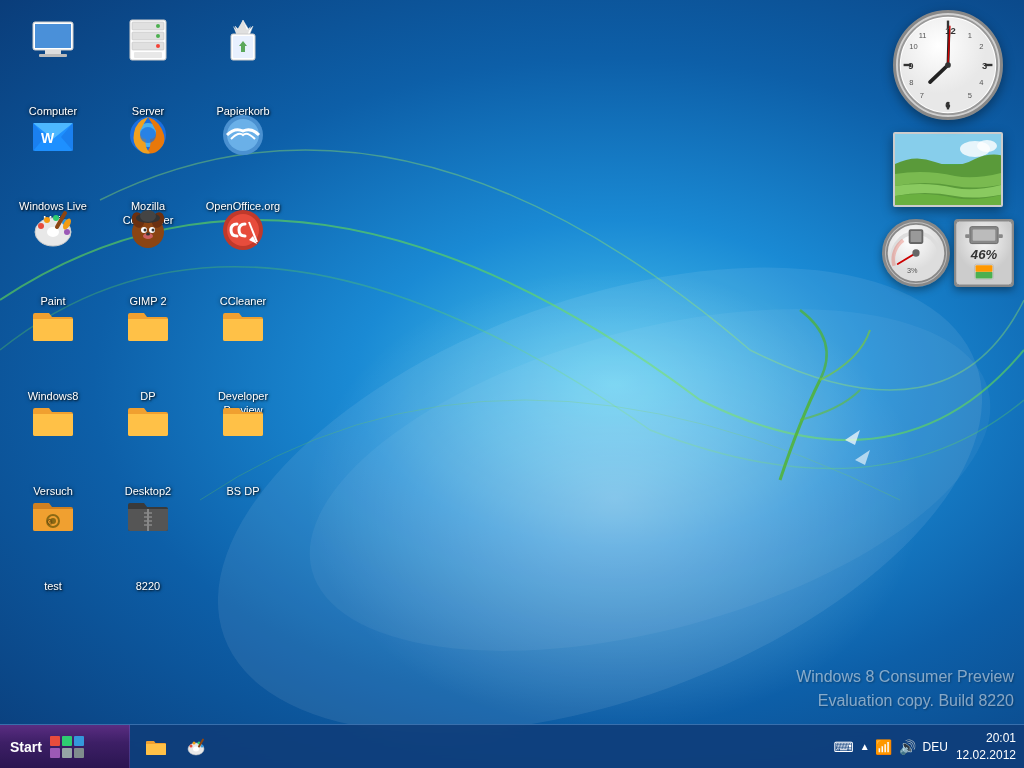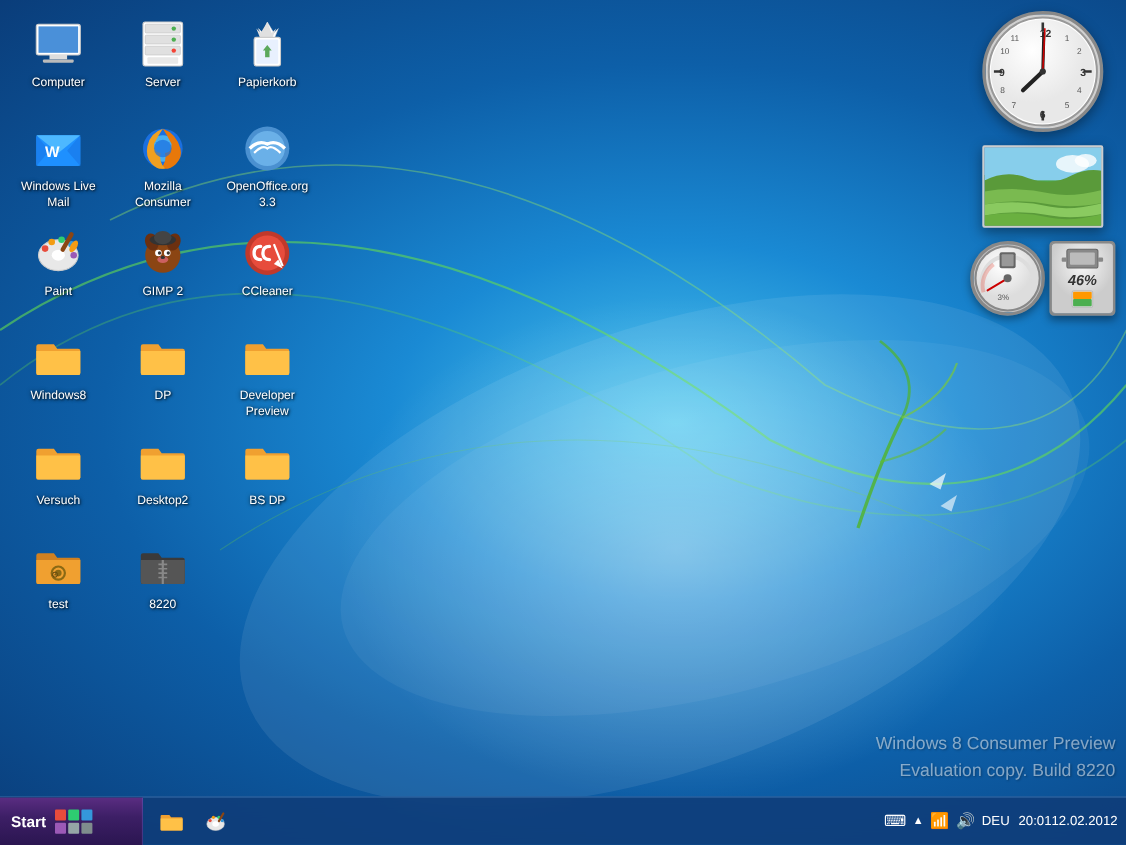--- a/index.html
+++ b/index.html
@@ -42,20 +42,21 @@
 
     .icon-item {
       display: flex;
       flex-direction: column;
       align-items: center;
       justify-content: flex-start;
       padding: 6px 4px;
       cursor: pointer;
       border-radius: 4px;
       width: 86px;
+      gap: 36px;
     }
 
     .icon-glyph {
       width: 48px;
       height: 48px;
       margin-bottom: 4px;
       display: flex;
       align-items: center;
       justify-content: center;
       font-size: 36px;
@@ -232,21 +233,21 @@
       gap: 6px;
     }
     .tray-icon {
       font-size: 14px;
       color: white;
       cursor: pointer;
     }
 
     .tray-clock {
       display: flex;
-      flex-direction: row;
+      flex-direction: column;
       align-items: flex-end;
       color: white;
       font-size: 12px;
       line-height: 1.4;
       cursor: pointer;
     }
 
   </style>
 </head>
 <body>

